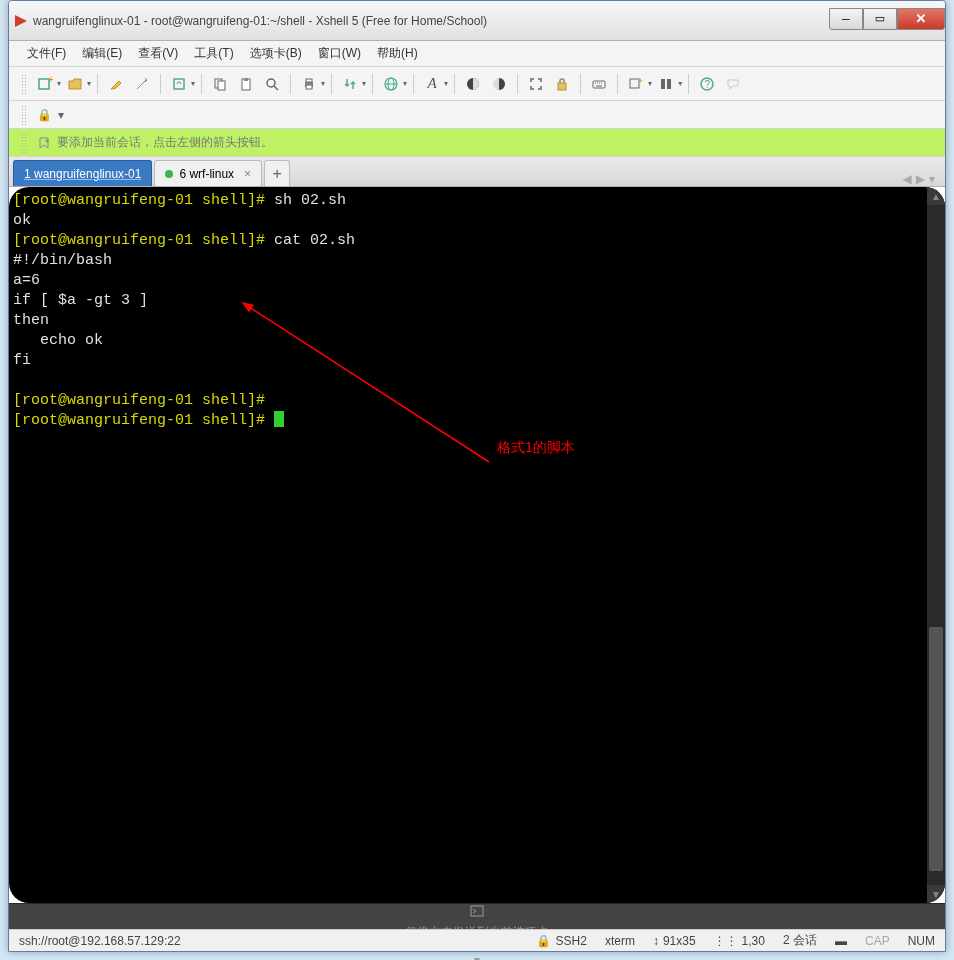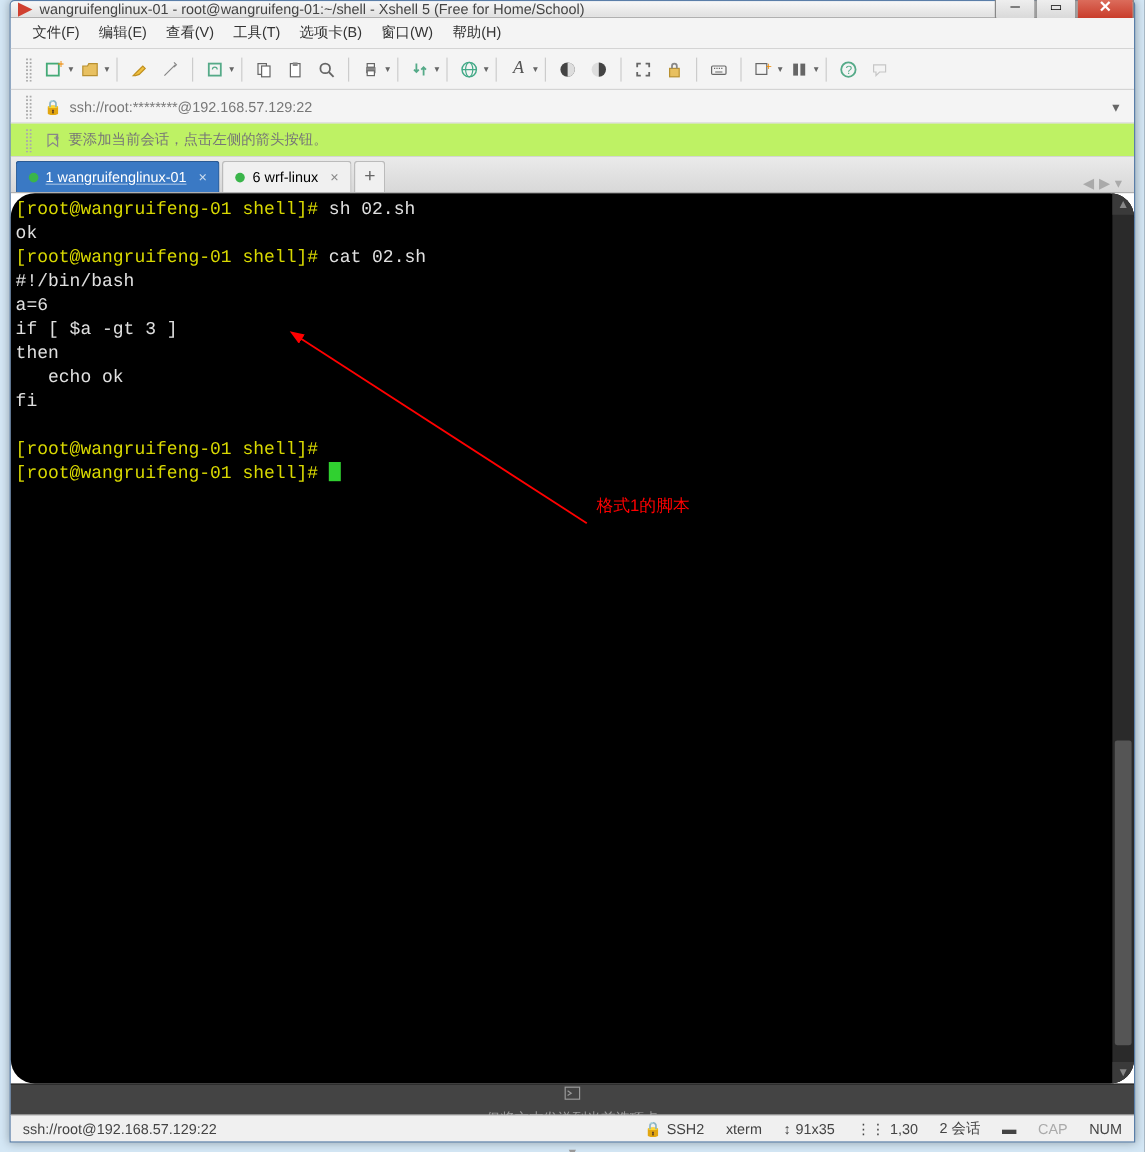--- a/index.html
+++ b/index.html
@@ -1,20 +1,20 @@
 <!DOCTYPE html>
 <html><head>
 <meta charset="utf-8">
 <style>
 * { margin: 0; padding: 0; box-sizing: border-box; }
 body { font-family: "Microsoft YaHei", "Segoe UI", Tahoma, sans-serif; font-size: 12px; background: #d4e7f5; width: 954px; height: 960px; overflow: hidden; position: relative; }
 
 .window { position: absolute; top: 0; left: 8px; right: 8px; bottom: 8px; background: #fff; border: 1px solid #5a7ea8; border-radius: 4px 4px 0 0; box-shadow: 0 0 8px rgba(0,0,0,0.3); display: flex; flex-direction: column; }
 
-.titlebar { height: 14px; background: linear-gradient(to bottom, #f8f8f8, #e0e0e0); border-bottom: 1px solid #b0b0b0; display: flex; align-items: center; padding: 0 4px; border-radius: 4px 4px 0 0; }
+.titlebar { height: 40px; background: linear-gradient(to bottom, #f8f8f8, #e0e0e0); border-bottom: 1px solid #b0b0b0; display: flex; align-items: center; padding: 0 4px; border-radius: 4px 4px 0 0; }
 .titlebar-icon { width: 16px; height: 16px; margin-right: 4px; display: inline-flex; align-items: center; justify-content: center; color: #d04030; font-size: 14px; }
 .titlebar-text { flex: 1; color: #444; font-size: 12px; }
 .win-controls { display: flex; gap: 0; margin-right: -4px; margin-top: -4px; }
 .win-btn { width: 34px; height: 22px; display: flex; align-items: center; justify-content: center; border: 1px solid #888; background: linear-gradient(to bottom, #f4f4f4, #d8d8d8); font-size: 11px; cursor: pointer; }
 .win-btn.min { border-radius: 0 0 0 3px; }
 .win-btn.close { background: linear-gradient(to bottom, #e07868, #c83a28); color: #fff; border-radius: 0 0 3px 0; width: 48px; font-weight: bold; font-size: 13px; }
 
 .menubar { height: 26px; background: #f4f4f4; border-bottom: 1px solid #d4d4d4; display: flex; align-items: center; padding: 0 12px; gap: 4px; }
 .menu-item { padding: 3px 6px; color: #333; cursor: pointer; }
 
@@ -24,21 +24,21 @@
 .tool-sep { width: 1px; height: 20px; background: #ccc; margin: 0 4px; }
 .dropdown-arrow { font-size: 8px; color: #666; margin-left: -2px; }
 
 .addressbar { height: 28px; background: #f4f4f4; border-bottom: 1px solid #d4d4d4; display: flex; align-items: center; padding: 0 12px; color: #777; gap: 6px; }
 .addressbar .lock { font-size: 12px; }
 
 .hintbar { height: 28px; background: #bef264; border-bottom: 1px solid #d4d4d4; display: flex; align-items: center; padding: 0 12px; color: #777; gap: 6px; }
 
 .tabbar { height: 30px; background: linear-gradient(to bottom, #eaeaea, #d8d8d8); border-bottom: 1px solid #b0b0b0; display: flex; align-items: flex-end; padding: 0 4px; }
 .tab { height: 26px; padding: 0 10px; display: flex; align-items: center; gap: 6px; background: #f0f0f0; border: 1px solid #bbb; border-bottom: none; margin-right: 2px; border-radius: 3px 3px 0 0; cursor: pointer; font-size: 12px; }
-.tab.active { background: #3a79c4; color: #fff; border-color: #2a5a94; }
+.tab.active { background: #3a79c4; color: #fff; border-color: #2a5a94; flex-direction: column; }
 .tab .dot { width: 8px; height: 8px; border-radius: 50%; }
 .tab .dot.green { background: #3ab54a; }
 .tab .close-x { color: #888; font-size: 12px; margin-left: 4px; }
 .tab.active .close-x { color: #cde; }
 .tab.add { width: 26px; padding: 0; justify-content: center; font-size: 16px; color: #666; }
 .tab-spacer { flex: 1; }
 .tab-nav { display: flex; align-items: center; gap: 4px; padding-right: 6px; color: #aaa; }
 
 .terminal-area { flex: 1; background: #000; position: relative; overflow: hidden; border-radius: 20px; }
 .terminal { font-family: Consolas, "Courier New", monospace; font-size: 15px; line-height: 20px; padding: 4px 4px; white-space: pre; }
@@ -236,21 +236,20 @@
     <div class="tool-btn" style="opacity:0.5">
         <svg width="16" height="16" viewBox="0 0 16 16">
           <path d="M3 4 L13 4 L13 10 L8 10 L5 13 L5 10 L3 10 Z" fill="none" stroke="#999"></path>
         </svg>
       </div>
   </div>
 
   <div class="addressbar">
     <div class="dotgrip"></div>
     <span class="lock">🔒</span>
-    <span style="flex:1">ssh://root:********@192.168.57.129:22</span>
     <span style="color:#666">▾</span>
   </div>
 
   <div class="hintbar">
     <div class="dotgrip"></div>
     <span>
         <svg width="14" height="14" viewBox="0 0 14 14">
           <path d="M3 2 L11 2 L11 12 L7 9 L3 12 Z" fill="none" stroke="#888"></path>
           <path d="M7 6 L10 6 M8.5 4.5 L8.5 7.5" stroke="#888" stroke-width="0"></path>
           <path d="M9 5 L13 5 M11 3 L11 7" stroke="#888" transform="translate(-1,0)"></path>

